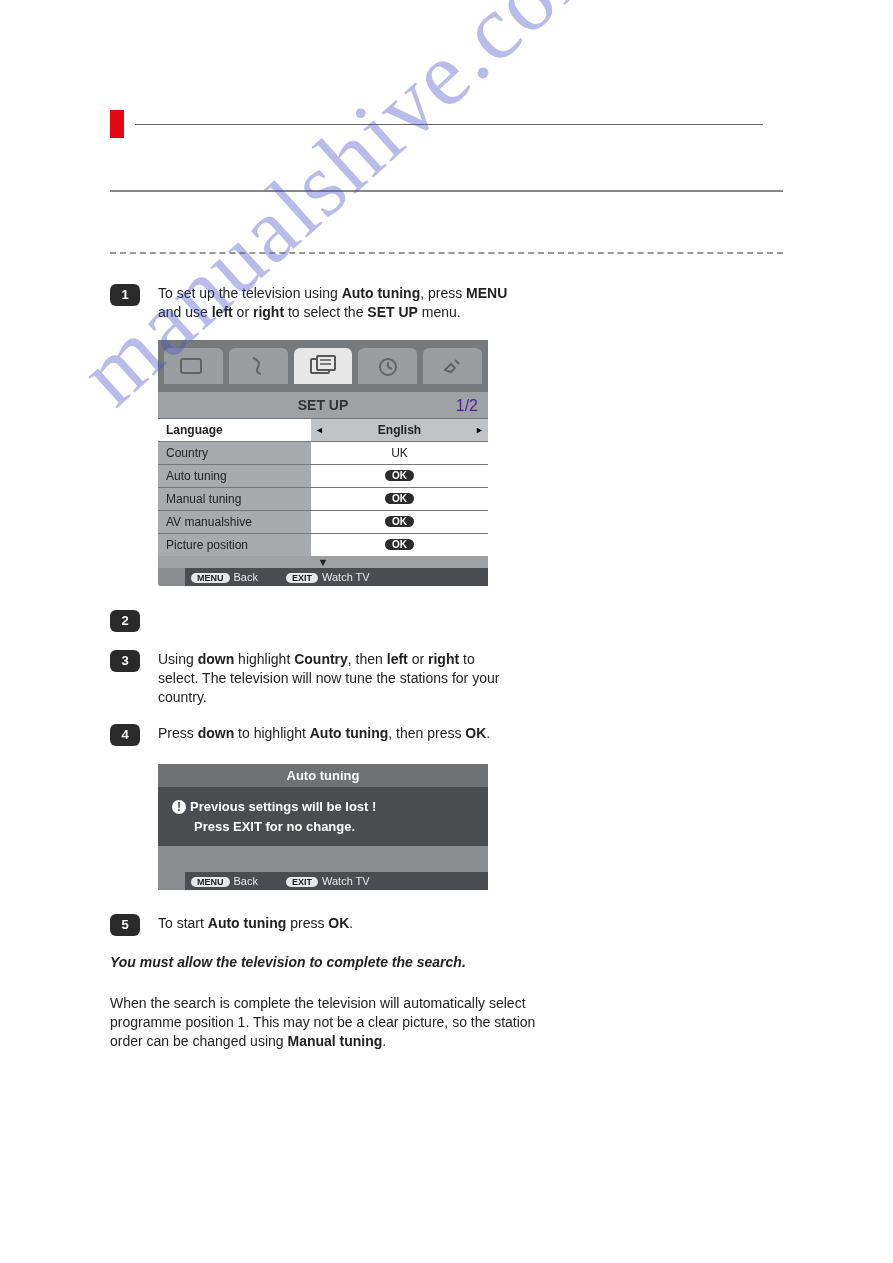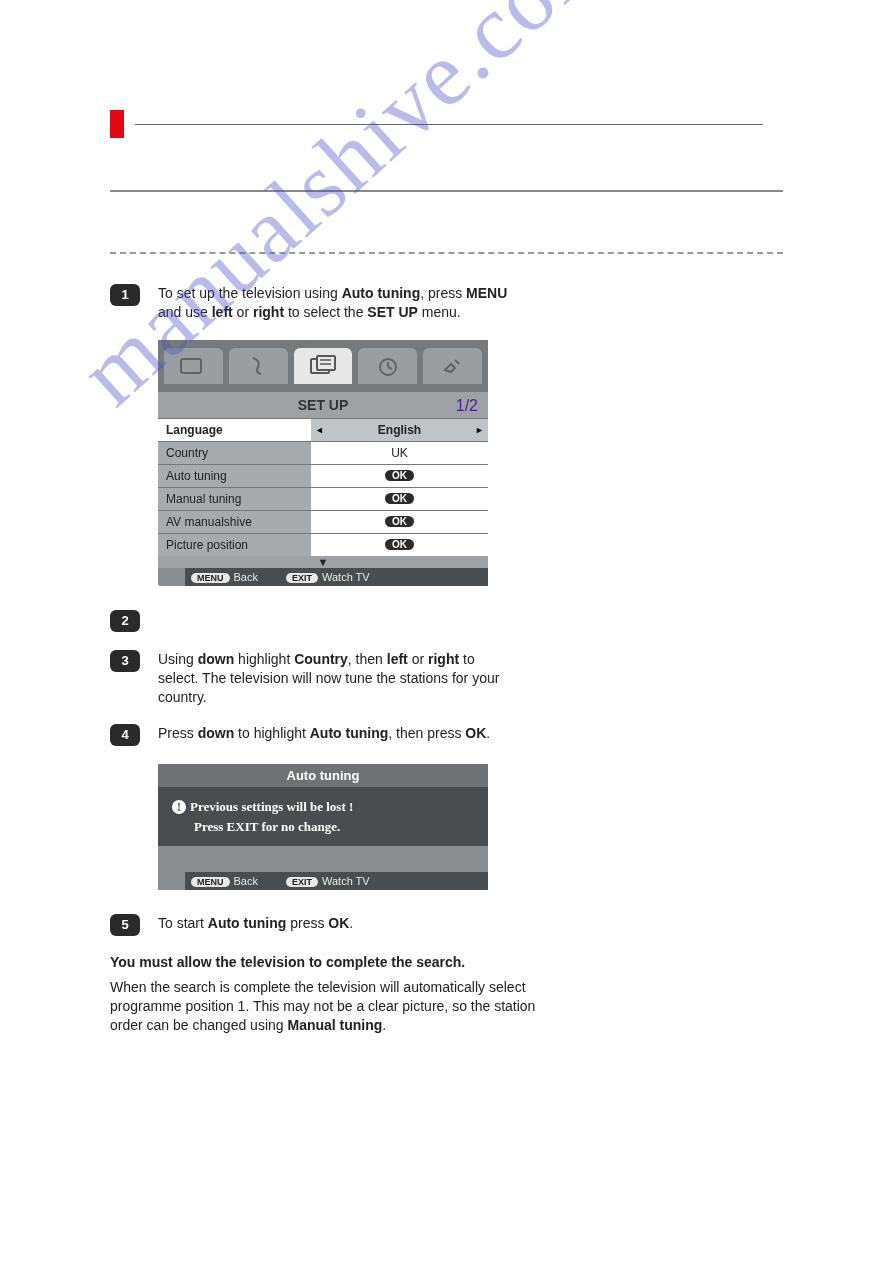--- a/index.html
+++ b/index.html
@@ -199,21 +199,20 @@
   text-align: center;
   padding: 4px 0;
   font-size: 13px;
 }
 .osd2-body {
   background: #4a4d4f;
   color: #fff;
   padding: 10px 14px;
   font-size: 13px;
   line-height: 1.5;
-  font-family: Liberation Serif, serif;
 }
 .osd2-body .warn {
   font-weight: bold;
 }
 .osd2-spacer {
   height: 26px;
   background: #8a8e91;
 }
 .warn-icon {
   display: inline-block;
@@ -222,22 +221,23 @@
   background: #fff;
   color: #4a4d4f;
   border-radius: 50%;
   text-align: center;
   line-height: 14px;
   font-weight: bold;
   font-size: 12px;
   margin-right: 4px;
 }
 .bold-italic {
-  font-weight: bold;
-  margin: 12px 0 8px 0;
+  font-style: italic;
+  font-weight: bold;
+  margin: 12px 0 24px 0;
   max-width: 440px;
 }
 .para {
   max-width: 430px;
   line-height: 1.35;
 }
 .watermark {
   position: absolute;
   left: 130px;
   top: 320px;

